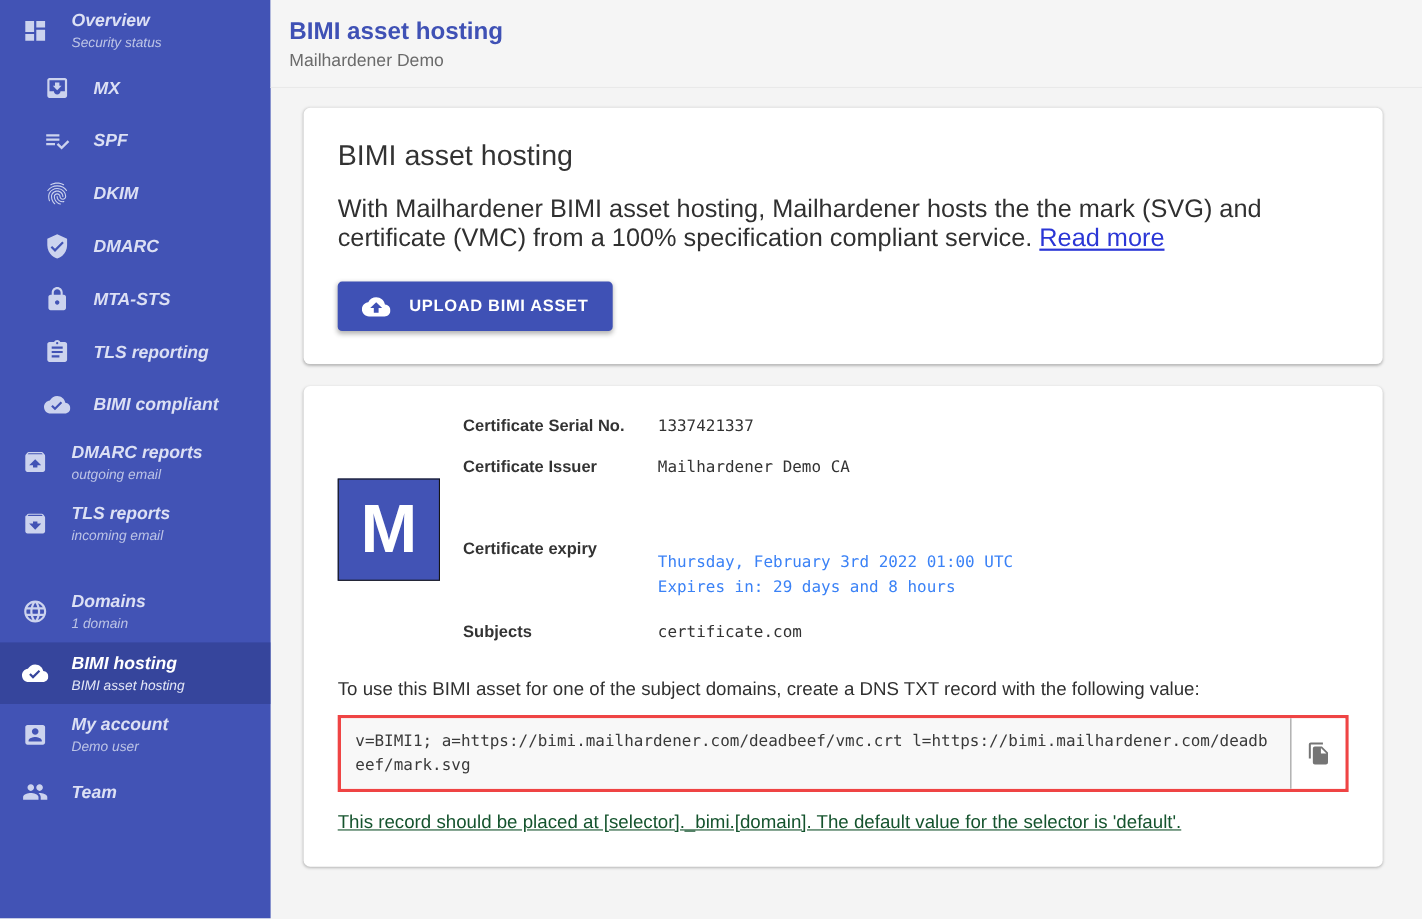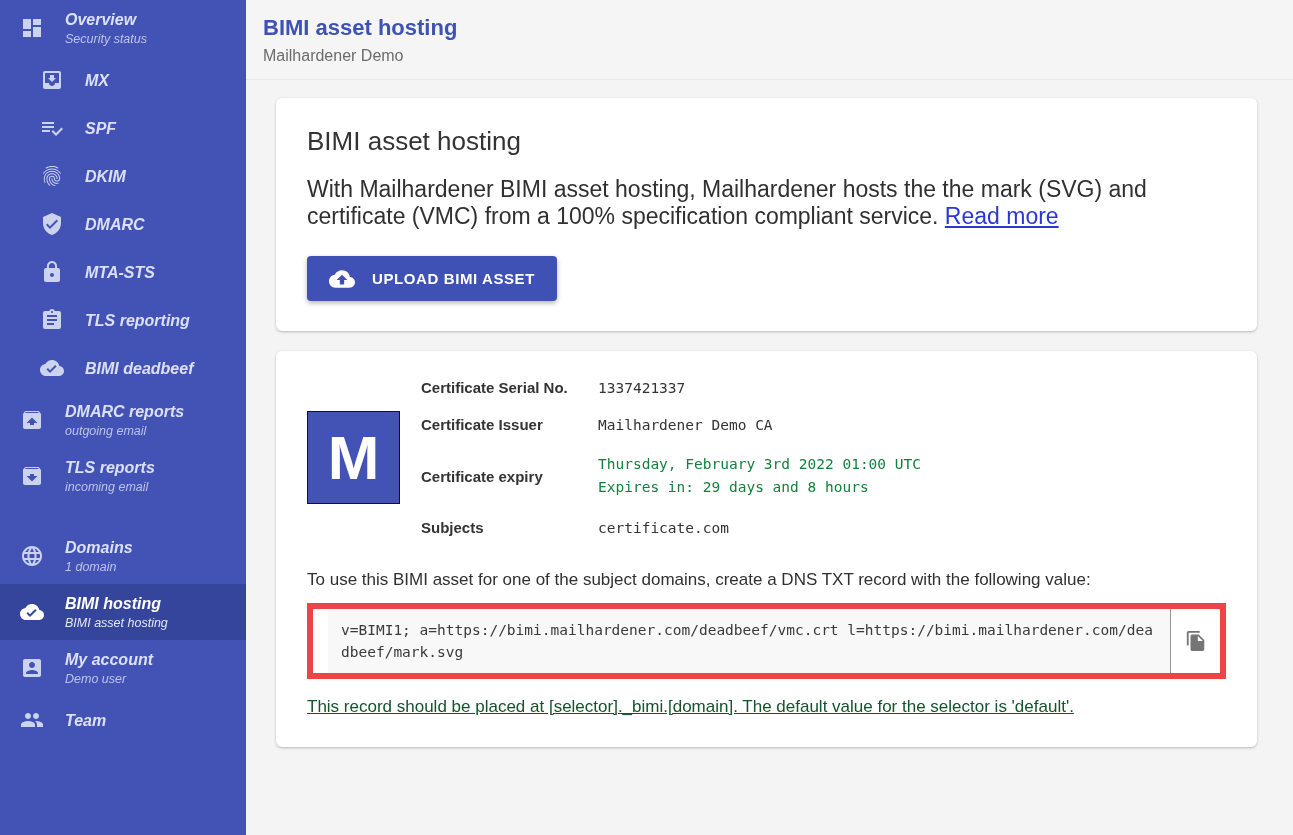--- a/index.html
+++ b/index.html
@@ -88,25 +88,25 @@
     margin-right: 21px;
   }
   .cert-table {
     display: grid;
     grid-template-columns: 177px auto;
     row-gap: 20px;
     align-items: center;
   }
   .cert-label { font-size: 15px; font-weight: bold; color: #333333; }
   .cert-value { font-family: "DejaVu Sans Mono", monospace; font-size: 14.5px; color: #333333; }
-  .cert-value.green { color: #15803d; line-height: 23px; }
+  .cert-value.green { color: #3b82f6; line-height: 23px; margin-top: 47px; }
 
   .instruction { font-size: 17px; color: #303030; margin-top: 34px; }
 
-  .dns-box { display: flex; border: 6px solid #ef4444; margin-top: 13px; padding-left: 15px; }
+  .dns-box { display: flex; border: 3px solid #ef4444; margin-top: 13px; }
   .dns-code {
     flex: 1;
     background: #f8f8f8;
     padding: 10px 13px;
     font-family: "DejaVu Sans Mono", monospace;
     font-size: 14.5px; line-height: 22px; color: #3a3a3a;
     word-break: break-all;
   }
   .copy-cell {
     width: 50px; min-width: 50px;
@@ -201,21 +201,21 @@
       </span>
   </div>
 
   <div class="nav-item indent">
     <span class="icon">
       <svg viewBox="0 0 24 24">
           <path d="M19.35 10.04C18.67 6.59 15.64 4 12 4 9.11 4 6.6 5.64 5.35 8.04 2.34 8.36 0 10.91 0 14c0 3.31 2.69 6 6 6h13c2.76 0 5-2.24 5-5 0-2.64-2.05-4.78-4.65-4.96zM10 17l-3.5-3.5 1.41-1.41L10 14.17 15.18 9l1.41 1.41L10 17z"></path>
         </svg>
     </span>
     <span class="nav-text">
-        <span class="nav-label">BIMI deadbeef</span>
+        <span class="nav-label">BIMI compliant</span>
       </span>
   </div>
 
   <div class="nav-item with-sub">
     <span class="icon">
       <svg viewBox="0 0 24 24">
           <path d="M20.55 5.22l-1.39-1.68C18.88 3.21 18.47 3 18 3H6c-.47 0-.88.21-1.16.55L3.46 5.22C3.17 5.57 3 6.01 3 6.5V19c0 1.1.9 2 2 2h14c1.1 0 2-.9 2-2V6.5c0-.49-.17-.93-.45-1.28zM12 9.5l5.5 5.5H14v2h-4v-2H6.5L12 9.5zM5.12 5l.81-1h12l.94 1H5.12z"></path>
         </svg>
     </span>
     <span class="nav-text">

